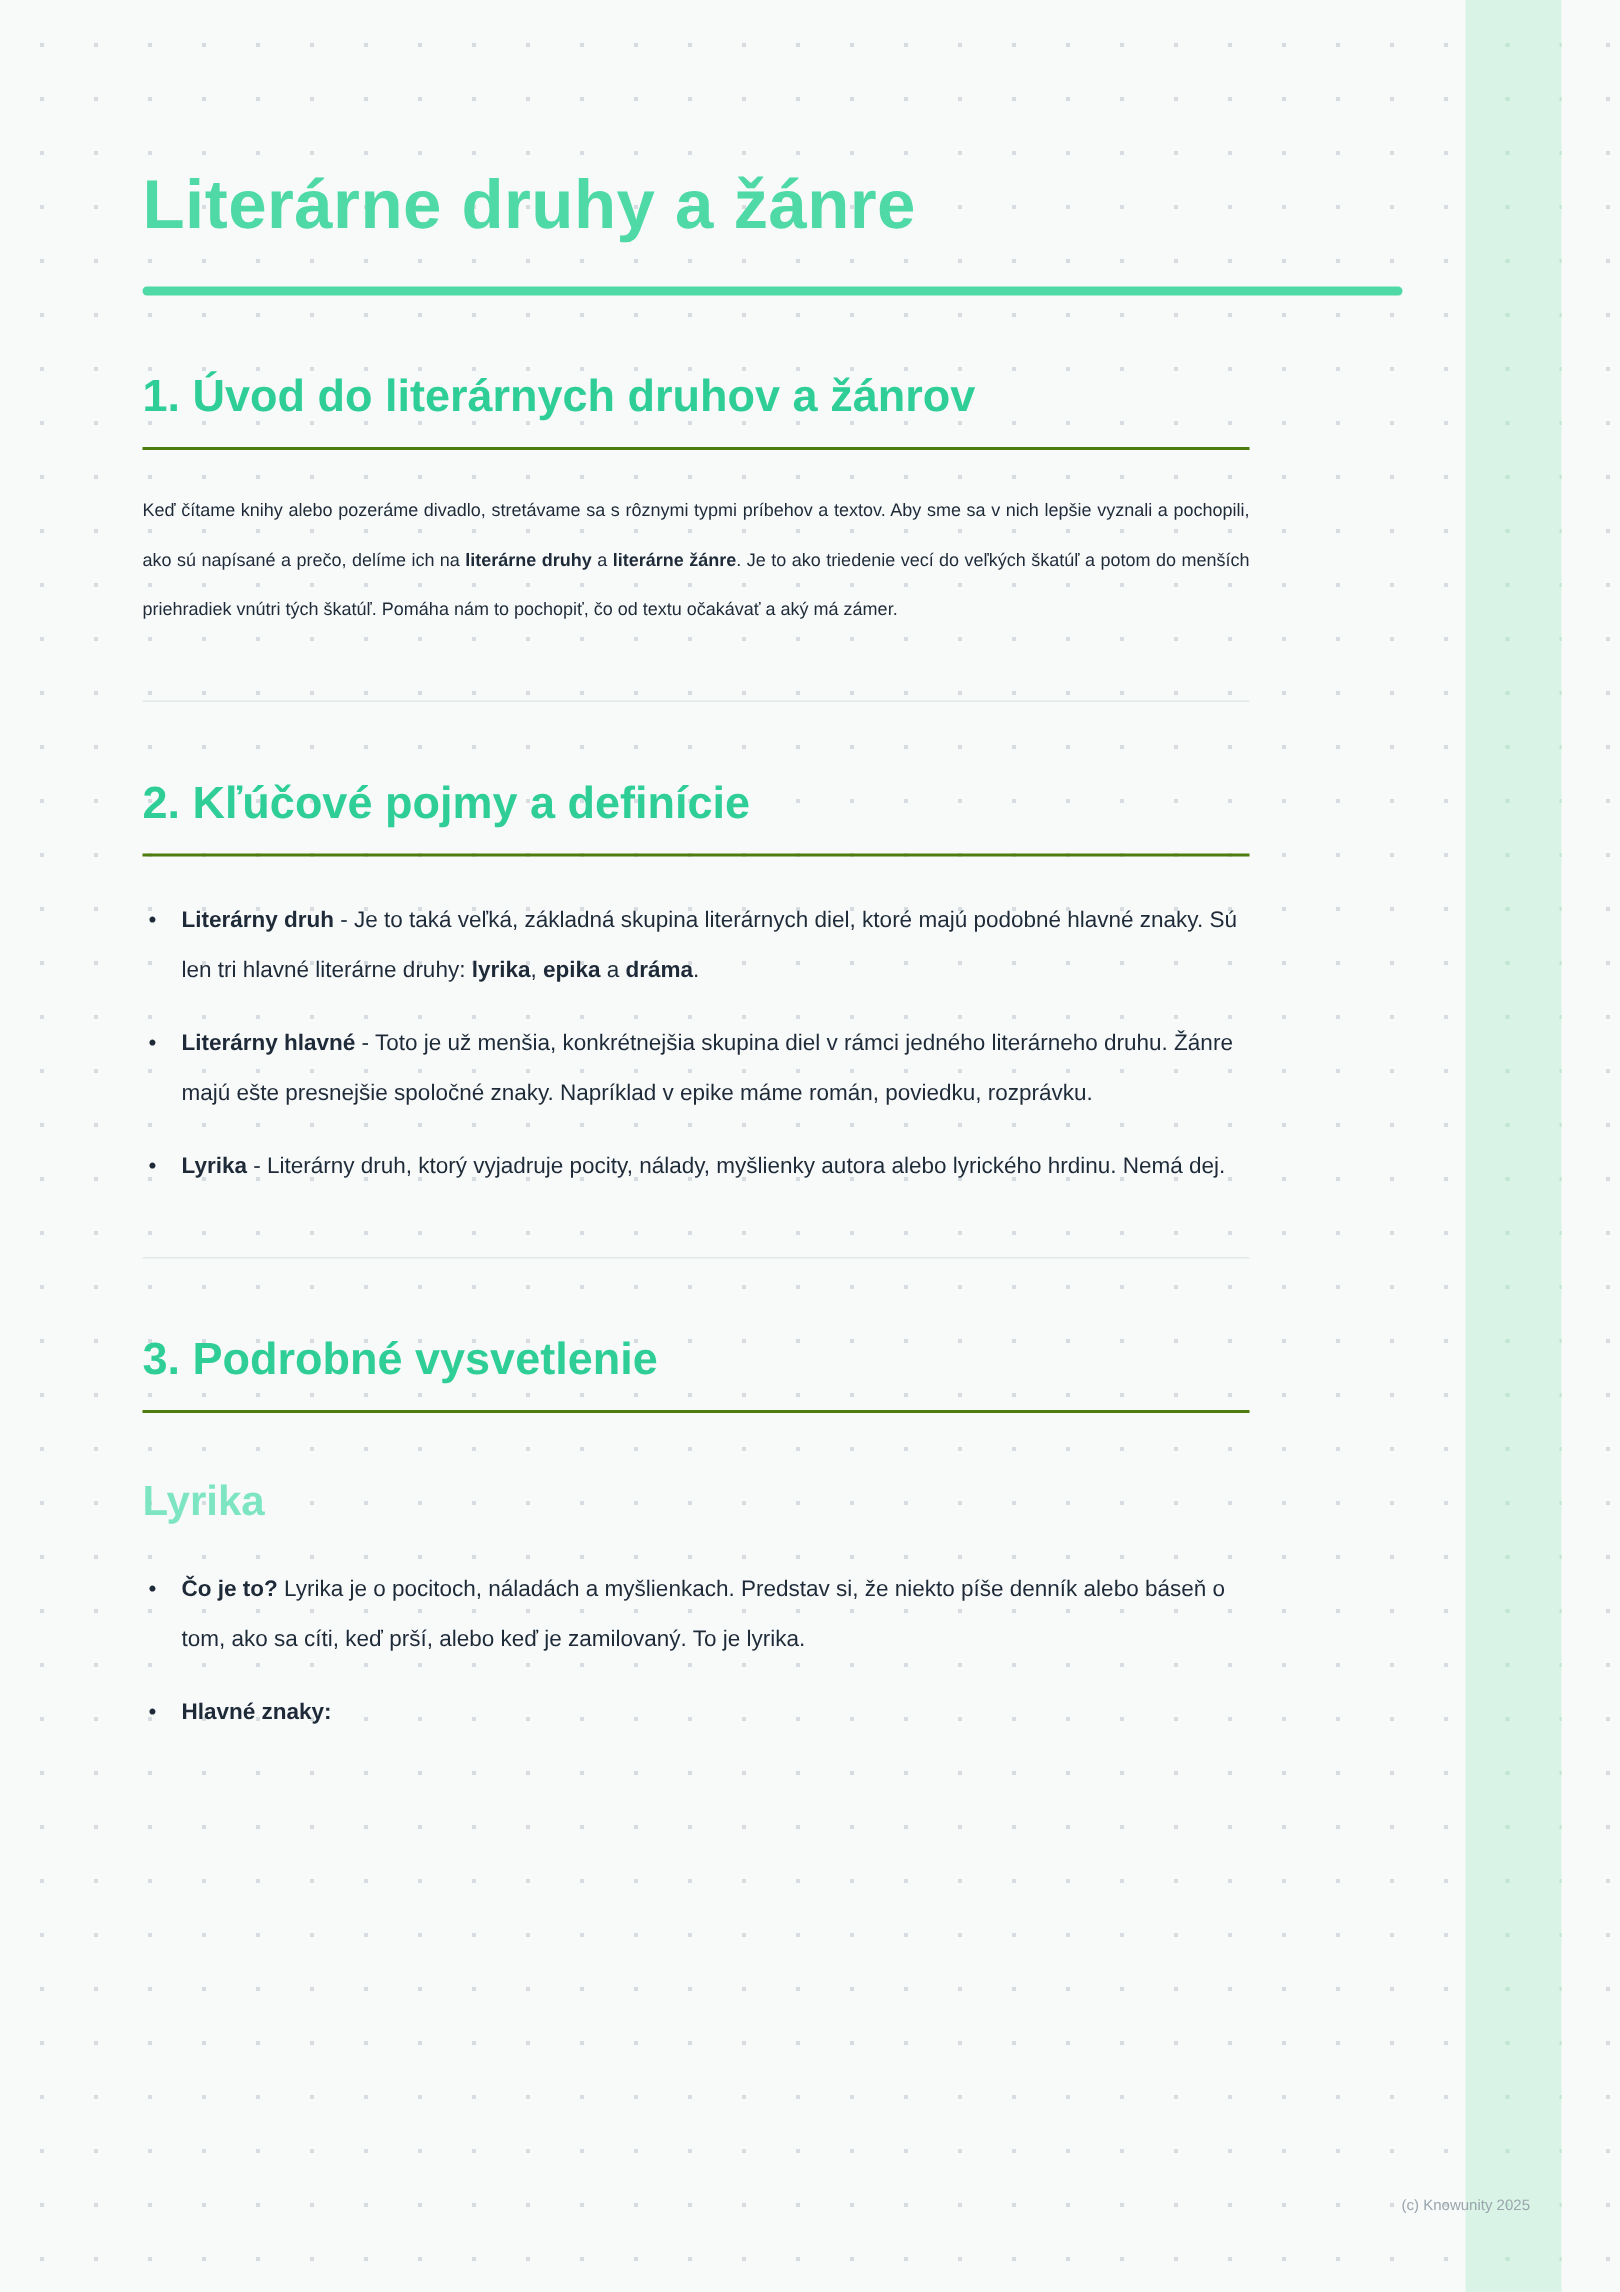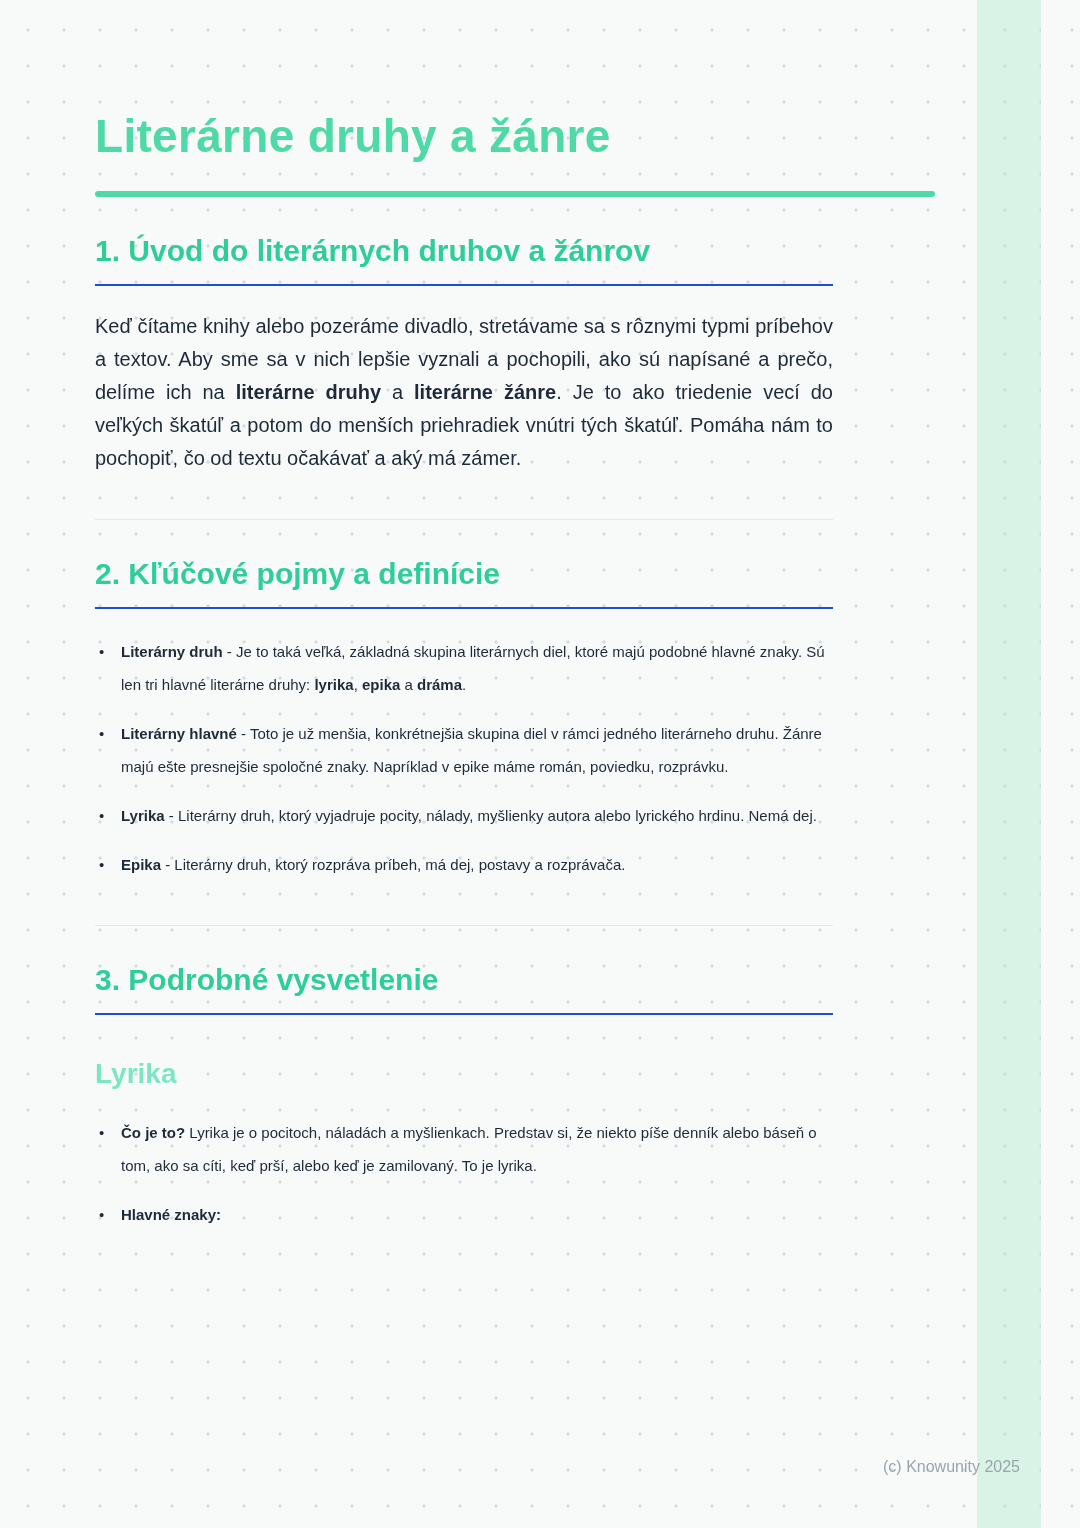--- a/index.html
+++ b/index.html
@@ -41,38 +41,38 @@
     color: #4ed9a6;
   }
   .title-rule {
     width: 840px;
     height: 6px;
     background: #4ed9a6;
     border-radius: 3px;
     margin-top: 28px;
   }
   h2.h2 {
-    margin: 36px 0 0 0;
+    margin: 50px 0 0 0;
     font-size: 30px;
     line-height: 1.2;
     font-weight: 800;
     color: #2fce97;
     padding-bottom: 15px;
-    border-bottom: 2px solid #1d4ed8;
+    border-bottom: 2px solid #4d7c0f;
   }
   h3.h3 {
     margin: 42px 0 0 0;
     font-size: 28px;
     line-height: 1.2;
     font-weight: 800;
     color: #7ee5c3;
   }
   p.para {
     margin: 24px 0 0 0;
-    font-size: 20px;
+    font-size: 12px;
     line-height: 33px;
     text-align: justify;
   }
   .b { font-weight: bold; }
   hr.divider {
     border: none;
     border-top: 1px solid #e2e8e9;
     margin: 44px 0 0 0;
     width: 738px;
   }
@@ -92,21 +92,21 @@
     content: "\2022";
     position: absolute;
     left: 4px;
     top: 0;
     color: #1e2a38;
   }
   .footer {
     position: absolute;
     right: 60px;
     bottom: 52px;
-    font-size: 16px;
+    font-size: 10px;
     color: #9aa5ac;
   }
 </style>
 </head>
 <body>
 
 <div class="side-strip"></div>
 
 <main class="content">
 
@@ -119,21 +119,20 @@
   </section>
 
   <hr class="divider">
 
   <section>
     <h2 class="h2">2. Kľúčové pojmy a definície</h2>
     <ul class="bullets">
       <li><span class="b">Literárny druh</span><span> - Je to taká veľká, základná skupina literárnych diel, ktoré majú podobné hlavné znaky. Sú len tri hlavné literárne druhy: </span><span class="b">lyrika</span><span>, </span><span class="b">epika</span><span> a </span><span class="b">dráma</span><span>.</span></li>
       <li><span class="b">Literárny hlavné</span><span> - Toto je už menšia, konkrétnejšia skupina diel v rámci jedného literárneho druhu. Žánre majú ešte presnejšie spoločné znaky. Napríklad v epike máme román, poviedku, rozprávku.</span></li>
       <li><span class="b">Lyrika</span><span> - Literárny druh, ktorý vyjadruje pocity, nálady, myšlienky autora alebo lyrického hrdinu. Nemá dej.</span></li>
-      <li><span class="b">Epika</span><span> - Literárny druh, ktorý rozpráva príbeh, má dej, postavy a rozprávača.</span></li>
     </ul>
   </section>
 
   <hr class="divider">
 
   <section>
     <h2 class="h2">3. Podrobné vysvetlenie</h2>
     <h3 class="h3">Lyrika</h3>
     <ul class="bullets">
       <li><span class="b">Čo je to?</span><span> Lyrika je o pocitoch, náladách a myšlienkach. Predstav si, že niekto píše denník alebo báseň o tom, ako sa cíti, keď prší, alebo keď je zamilovaný. To je lyrika.</span></li>

